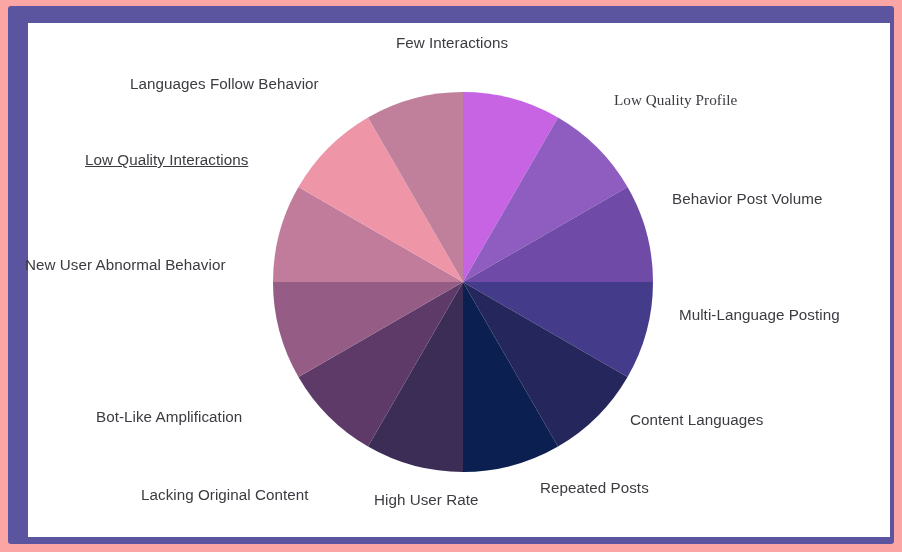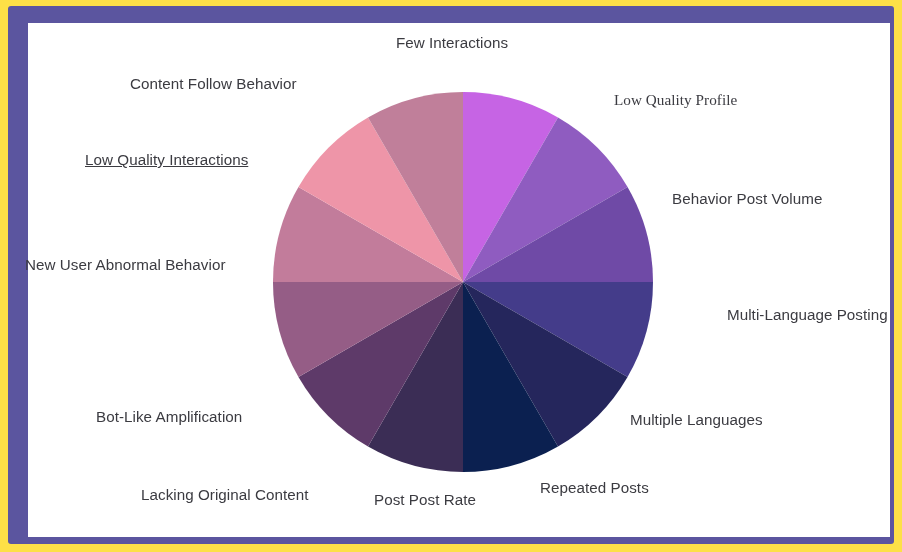--- a/index.html
+++ b/index.html
@@ -4,21 +4,21 @@
 <style>
   html, body {
     margin: 0;
     padding: 0;
     background: #ffffff;
   }
   #screen {
     position: relative;
     width: 902px;
     height: 552px;
-    background: #fde047;
+    background: #fca5a5;
     overflow: hidden;
     font-family: "Liberation Sans", sans-serif;
   }
   
   #frame {
     position: absolute;
     left: 8px;
     top: 6px;
     width: 886px;
     height: 538px;
@@ -74,24 +74,24 @@
         <path d="M 463 282 L 273.00 282.00 A 190 190 0 0 1 298.46 187.00 Z" fill="#c27c9b"></path>
         <path d="M 463 282 L 298.46 187.00 A 190 190 0 0 1 368.00 117.46 Z" fill="#ee95a8"></path>
         <path d="M 463 282 L 368.00 117.46 A 190 190 0 0 1 463.00 92.00 Z" fill="#c07f9a"></path>
       </g>
   </svg>
 
   <div id="labels-layer">
       <div class="slice-label" style="top: 34px; left: 452px; transform: translateX(-50%); color: rgb(59, 59, 65);">Few Interactions</div>
       <div class="slice-label" style="top: 91px; left: 614px; color: rgb(59, 59, 65); font-family: Liberation Serif, serif;">Low Quality Profile</div>
       <div class="slice-label" style="top: 190px; left: 672px; color: rgb(59, 59, 65);">Behavior Post Volume</div>
-      <div class="slice-label" style="top: 306px; left: 679px; color: rgb(59, 59, 65); margin-left: 48px;">Multi-Language Posting</div>
-      <div class="slice-label" style="top: 411px; left: 630px; color: rgb(59, 59, 65);">Multiple Languages</div>
+      <div class="slice-label" style="top: 306px; left: 679px; color: rgb(59, 59, 65);">Multi-Language Posting</div>
+      <div class="slice-label" style="top: 411px; left: 630px; color: rgb(59, 59, 65);">Content Languages</div>
       <div class="slice-label" style="top: 479px; left: 540px; color: rgb(59, 59, 65);">Repeated Posts</div>
-      <div class="slice-label" style="top: 491px; left: 374px; color: rgb(59, 59, 65);">Post Post Rate</div>
+      <div class="slice-label" style="top: 491px; left: 374px; color: rgb(59, 59, 65);">High User Rate</div>
       <div class="slice-label" style="top: 446px; left: 141px; color: rgb(59, 59, 65); margin-top: 40px;">Lacking Original Content</div>
       <div class="slice-label" style="top: 362px; left: 96px; color: rgb(59, 59, 65); margin-top: 46px;">Bot-Like Amplification</div>
       <div class="slice-label" style="top: 256px; left: 25px; color: rgb(59, 59, 65);">New User Abnormal Behavior</div>
       <div class="slice-label" style="top: 151px; left: 85px; color: rgb(59, 59, 65); text-decoration: underline;">Low Quality Interactions</div>
-      <div class="slice-label" style="top: 75px; left: 130px; color: rgb(59, 59, 65);">Content Follow Behavior</div>
+      <div class="slice-label" style="top: 75px; left: 130px; color: rgb(59, 59, 65);">Languages Follow Behavior</div>
     </div>
 
 </div>
 
 </body></html>

